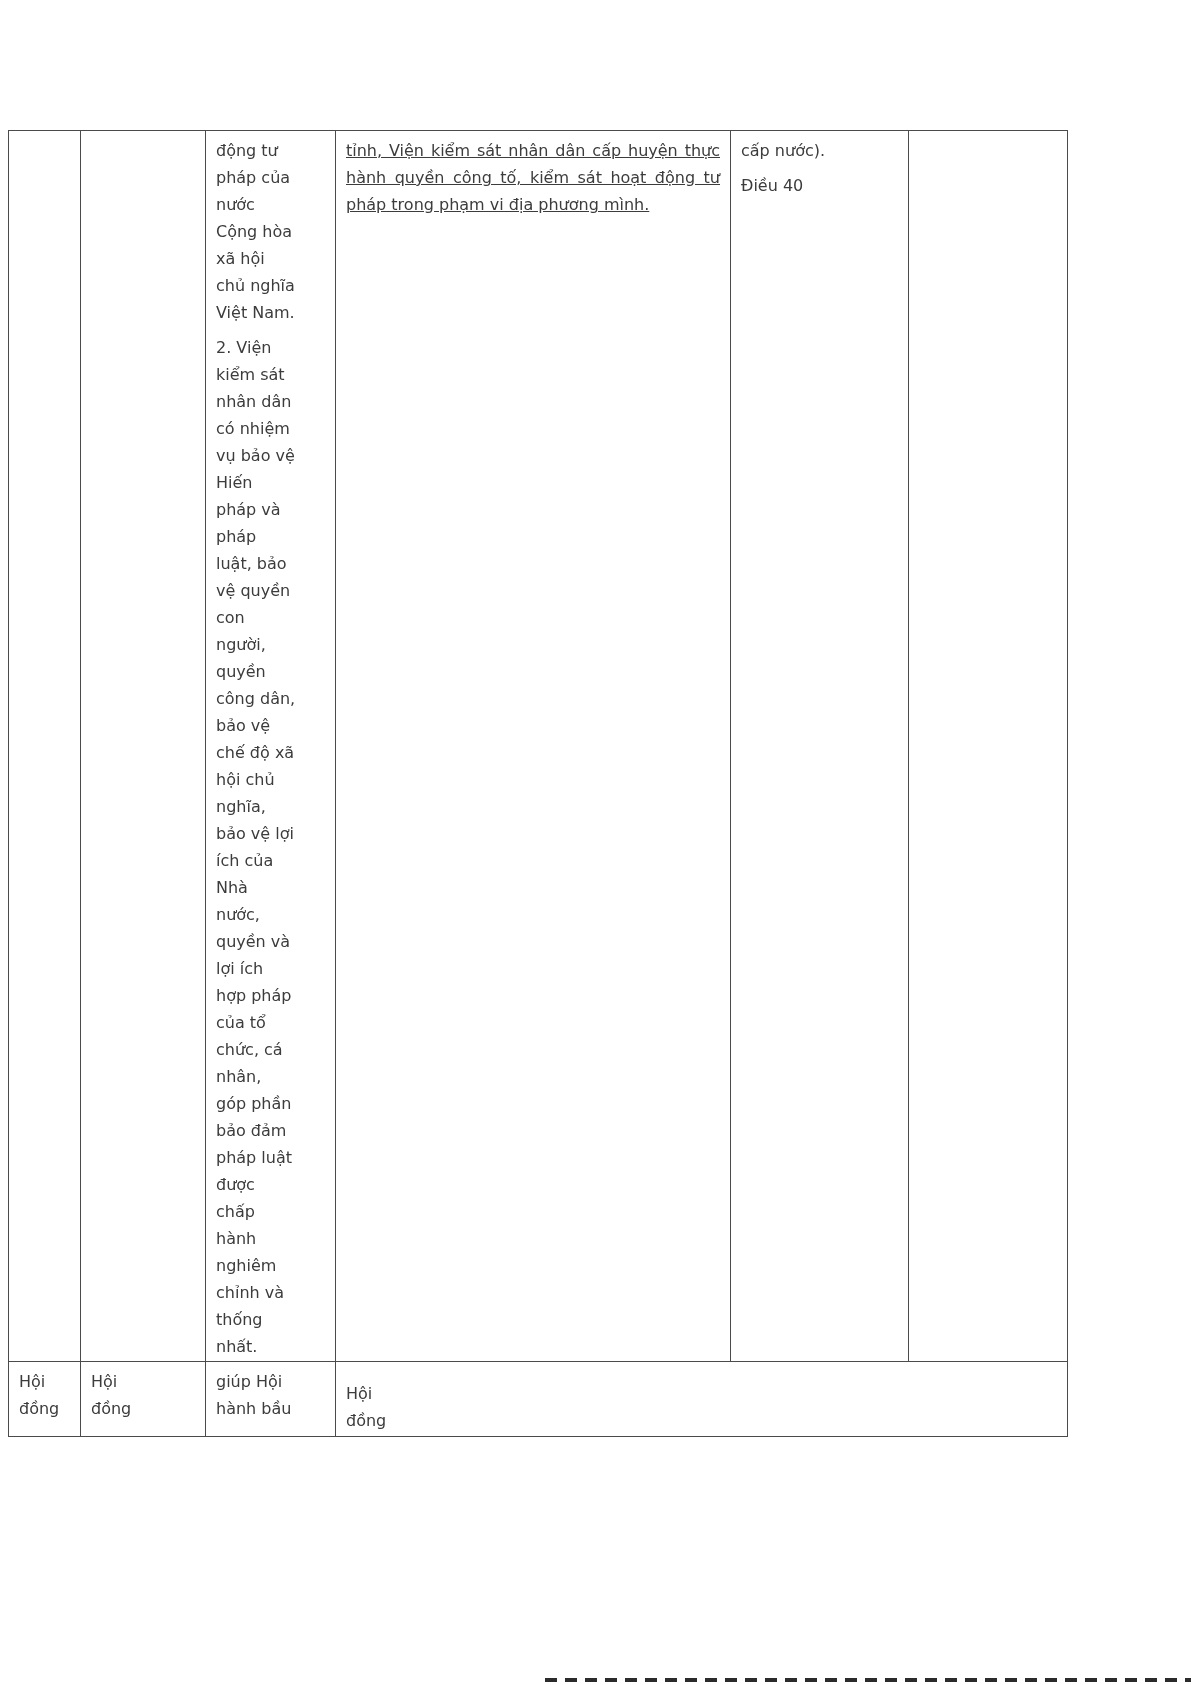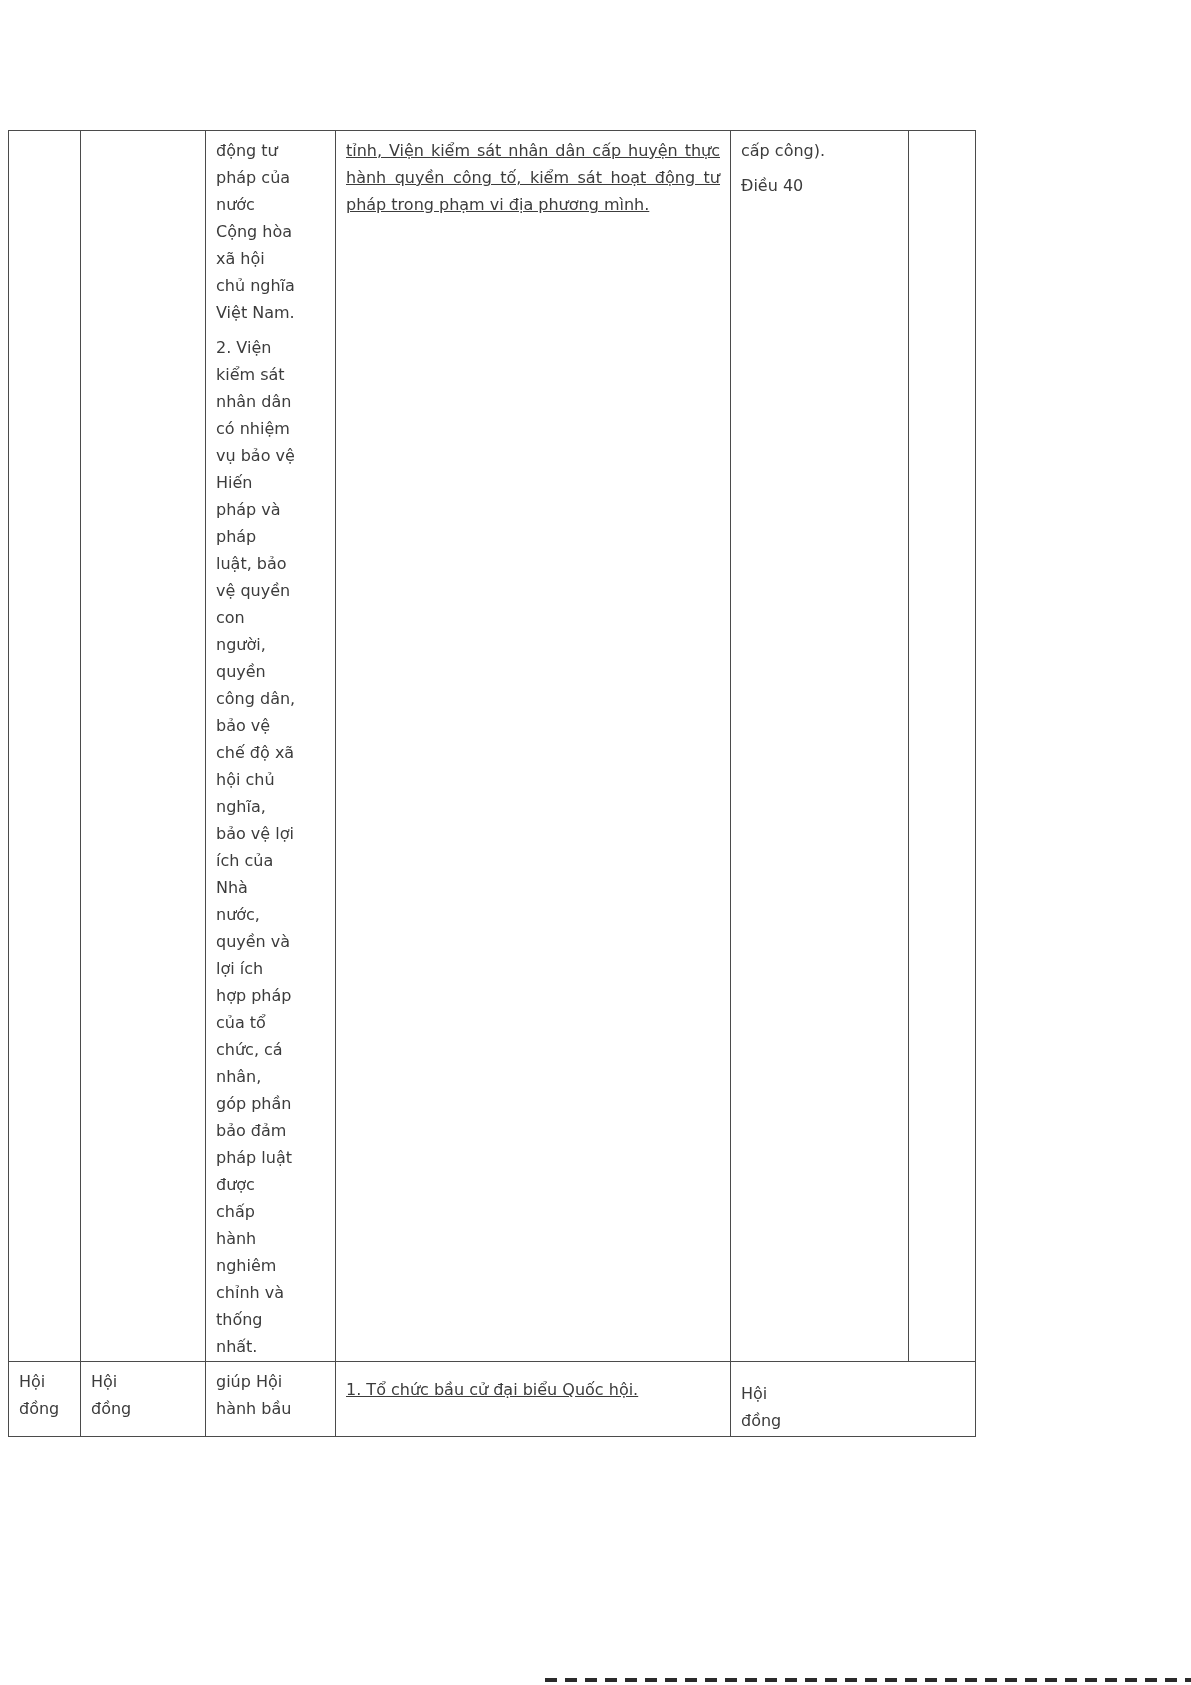--- a/index.html
+++ b/index.html
@@ -11,21 +11,21 @@
     height: 1685px;
     background: #ffffff;
     position: relative;
     font-family: "DejaVu Sans", sans-serif;
     overflow: hidden;
   }
   .doc-table {
     position: absolute;
     left: 8px;
     top: 130px;
-    width: 968px;
+    width: 1060px;
     height: 1307px;
     box-sizing: border-box;
     border: 1px solid #4b4b4b;
     display: grid;
     grid-template-columns: 72px 125px 130px 395px 178px 1fr;
     grid-template-rows: 1231px 1fr;
     background: #ffffff;
   }
   .cell {
     box-sizing: border-box;
@@ -108,40 +108,37 @@
 hành
 nghiêm
 chỉnh và
 thống
 nhất.</p>
     </div>
     <div class="cell r1">
       <p class="justify">tỉnh, Viện kiểm sát nhân dân cấp huyện thực hành quyền công tố, kiểm sát hoạt động tư pháp trong phạm vi địa phương mình.</p>
     </div>
     <div class="cell r1">
-      <p>cấp công).</p>
+      <p>cấp nước).</p>
       <p>Điều 40</p>
     </div>
     <div class="cell r1 last-col"></div>
 
     <div class="cell">
       <p>Hội
 đồng</p>
     </div>
     <div class="cell">
       <p>Hội
 đồng</p>
     </div>
     <div class="cell">
       <p>giúp Hội
 hành bầu</p>
     </div>
-    <div class="cell r2c4">
-      <p class="justify">1. Tổ chức bầu cử đại biểu Quốc hội.</p>
-    </div>
     <div class="cell last-col r2c6">
       <p>Hội
 đồng</p>
     </div>
 
   </div>
 
   <div class="page-break-dashes"></div>
 
 </div>

